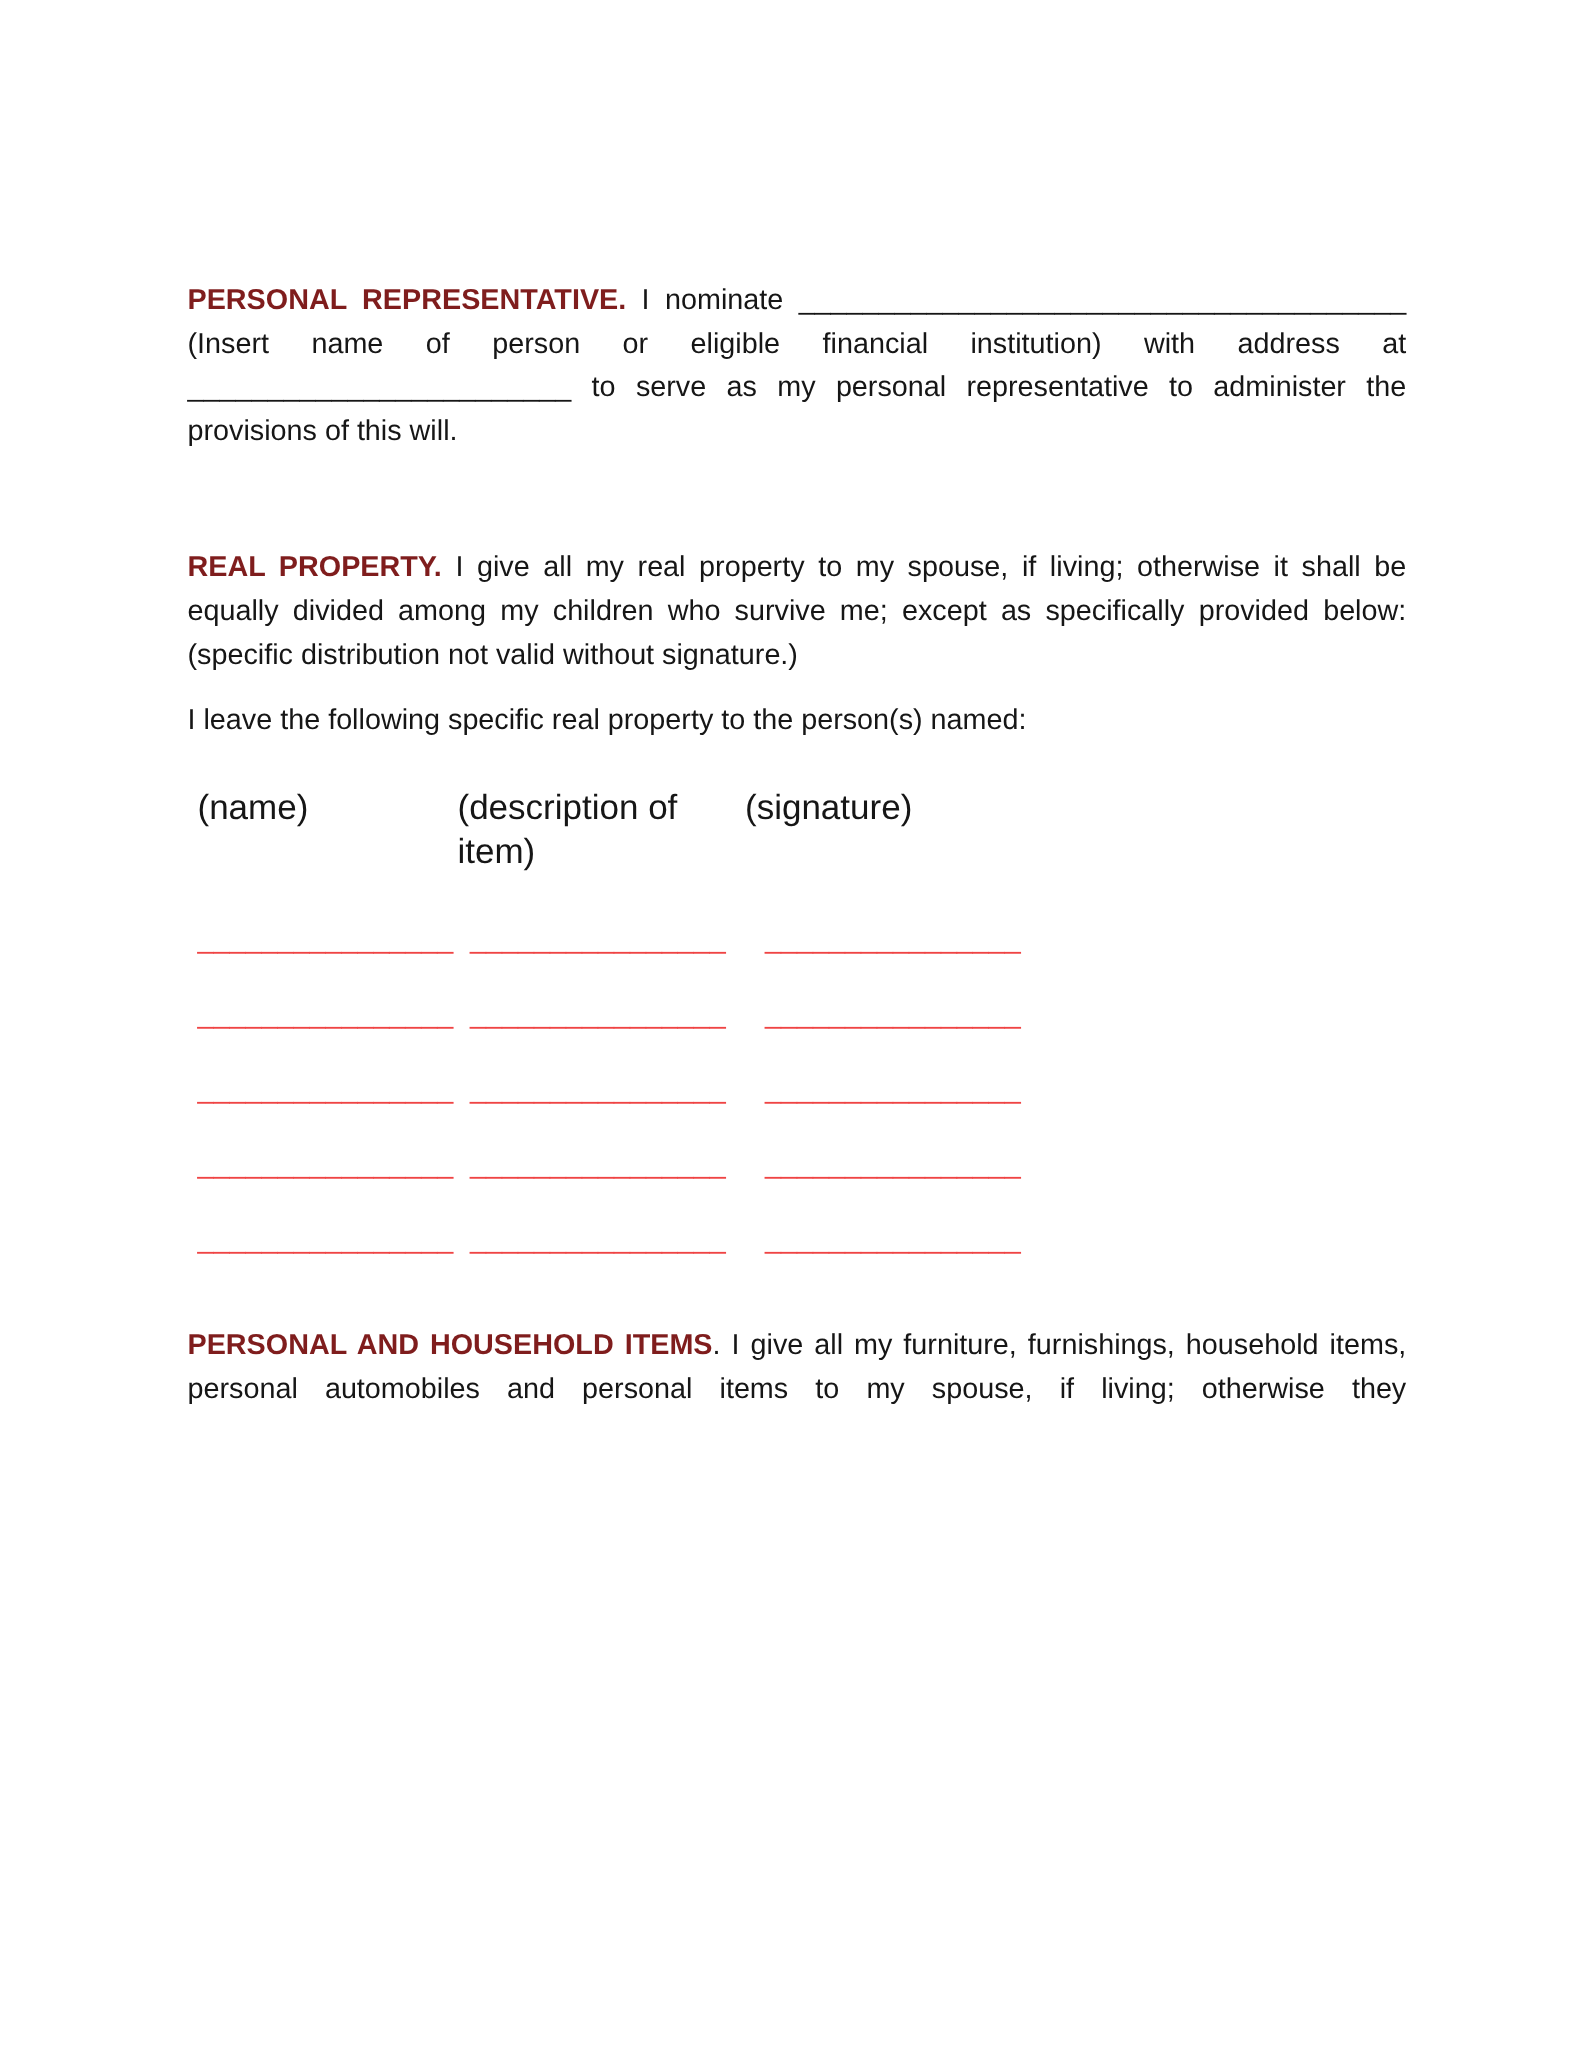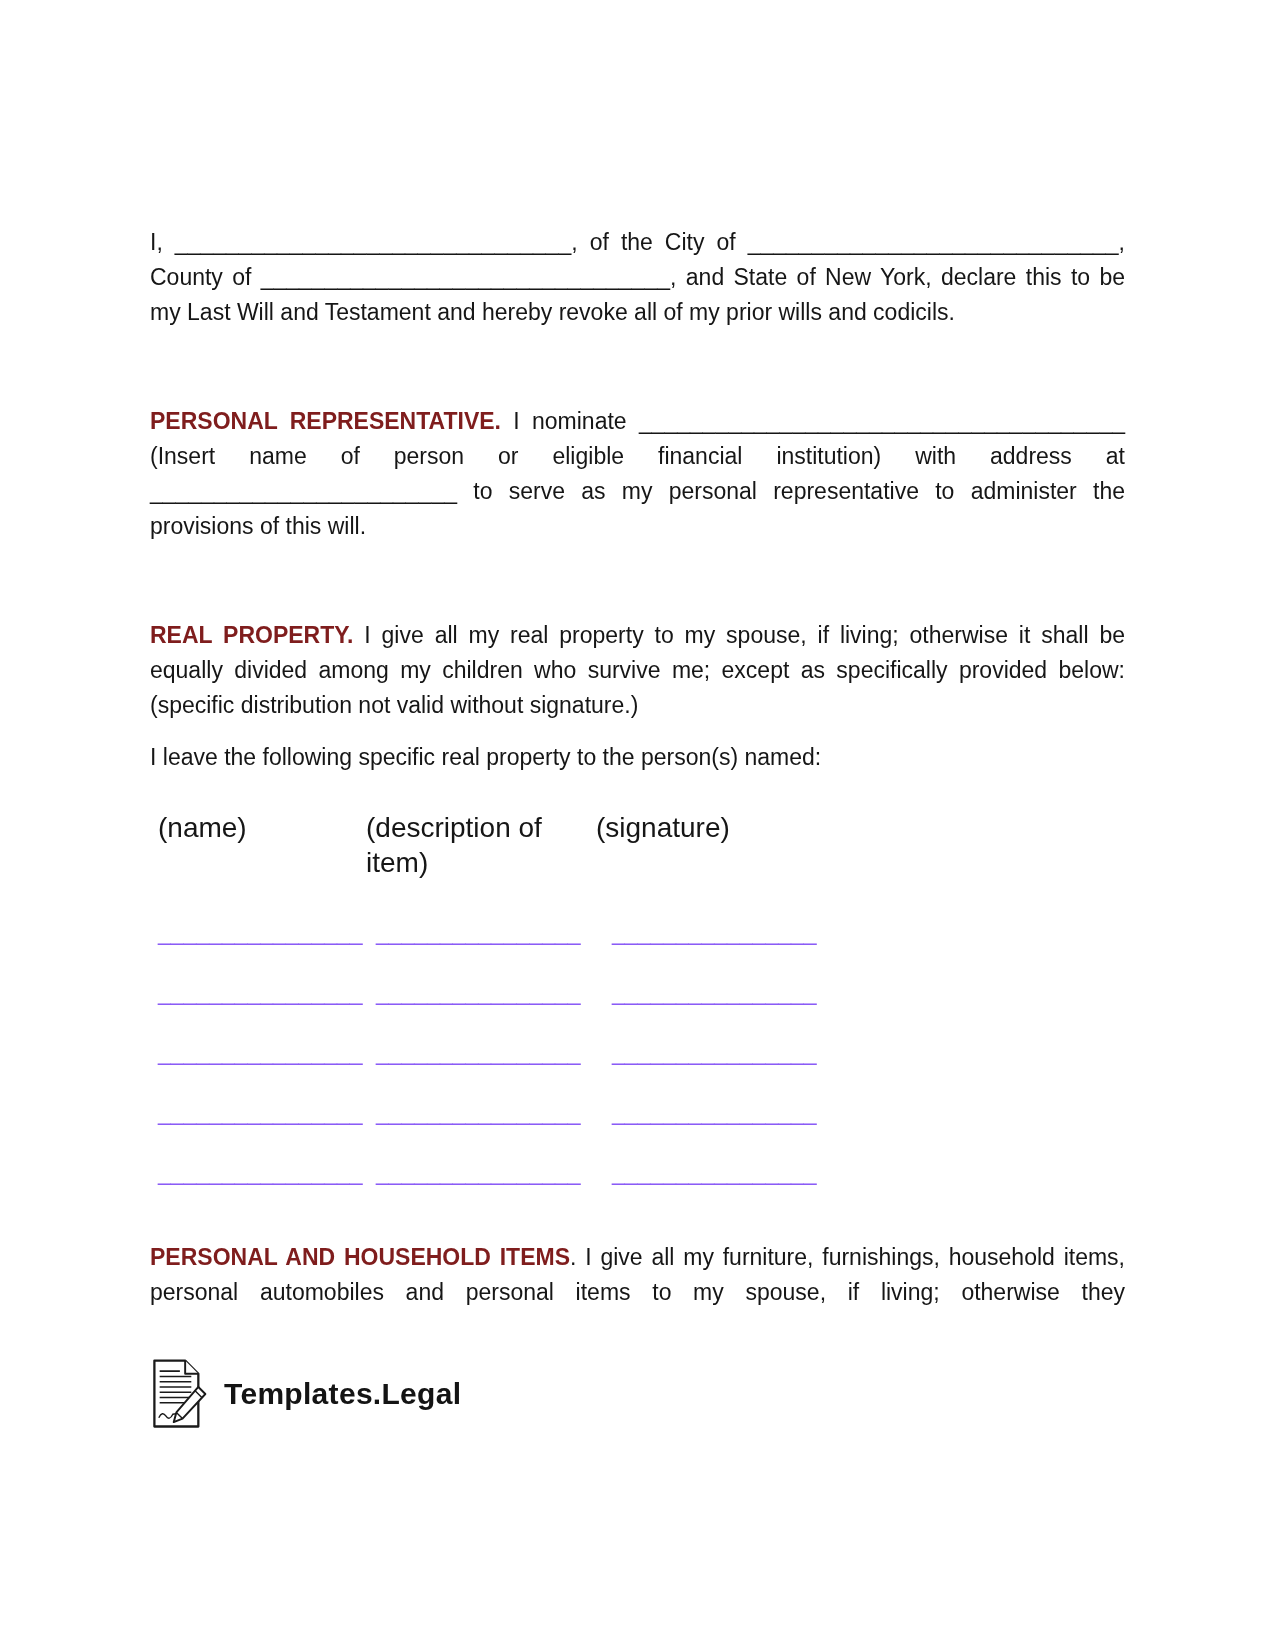--- a/index.html
+++ b/index.html
@@ -45,21 +45,21 @@
     color: #161616;
   }
   .th1 { width: 216px; padding-left: 8px; box-sizing: border-box; }
   .th2 { width: 230px; }
   .th3 { width: auto; }
   .tbl-row {
     display: flex;
     margin-top: 25px;
     font-size: 23px;
     line-height: 35px;
-    color: #8b5cf6;
+    color: #ef4444;
     white-space: nowrap;
   }
   .tbl-row.first { margin-top: 35px; }
   .td1 { width: 218px; margin-left: 8px; }
   .td2 { width: 236px; }
   .td3 { width: auto; }
   .phi { margin-top: 50px; }
   .footer {
     margin-top: 46px;
     display: flex;
@@ -73,21 +73,20 @@
     color: #141414;
     letter-spacing: 0.3px;
   }
 </style>
 </head>
 <body>
 
 <div class="page">
 
 
-  <p class="para intro">I, _______________________________, of the City of _____________________________, County of ________________________________, and State of New York, declare this to be my Last Will and Testament and hereby revoke all of my prior wills and codicils.</p>
 
   <section>
     <p class="para pr-first"><b>PERSONAL REPRESENTATIVE.</b><span> I nominate ______________________________________ (Insert name of person or eligible financial institution) with address at ________________________ to serve as my personal representative to administer the provisions of this will.</span></p>
   </section>
 
   <section>
     <p class="para rp-main"><b>REAL PROPERTY.</b><span> I give all my real property to my spouse, if living; otherwise it shall be equally divided among my children who survive me; except as specifically provided below:</span><span class="rp-note">(specific distribution not valid without signature.)</span></p>
     <p class="para rp-lead">I leave the following specific real property to the person(s) named:</p>
 
     <div class="tbl-head">
@@ -120,25 +119,14 @@
       <span class="td1">________________</span>
       <span class="td2">________________</span>
       <span class="td3">________________</span>
     </div>
   </section>
 
   <section>
     <p class="para phi justify-last"><b>PERSONAL AND HOUSEHOLD ITEMS</b><span>. I give all my furniture, furnishings, household items, personal automobiles and personal items to my spouse, if living; otherwise they</span></p>
   </section>
 
-  <div class="footer">
-    <svg class="logo-icon" viewBox="0 0 66 82" xmlns="http://www.w3.org/2000/svg">
-      <path d="M5 3 H40 L55 18 V78 H5 Z" fill="#ffffff" stroke="#1a1a1a" stroke-width="2.6" stroke-linejoin="round"></path>
-      <path d="M40 3 V18 H55" fill="#ffffff" stroke="#1a1a1a" stroke-width="2.2" stroke-linejoin="round"></path>
-      <path d="M11 15 H34 M11 21 H47 M11 27 H47 M11 33 H47 M11 39 H47 M11 45 H47 M11 51 H47" stroke="#1a1a1a" stroke-width="1.8" fill="none"></path>
-      <path d="M10 68 q4 -8 8 -2 t8 -2 l6 -1" stroke="#1a1a1a" stroke-width="1.6" fill="none"></path>
-      <path d="M55 33 L63 41 L37 69 L27 73 L30 62 Z" fill="#ffffff" stroke="#1a1a1a" stroke-width="2.2" stroke-linejoin="round"></path>
-      <path d="M51 37 L59 45 M30 62 L37 69" stroke="#1a1a1a" stroke-width="1.6" fill="none"></path>
-    </svg>
-    <span class="brand-text">Templates.Legal</span>
-  </div>
 
 </div>
 
 </body></html>

